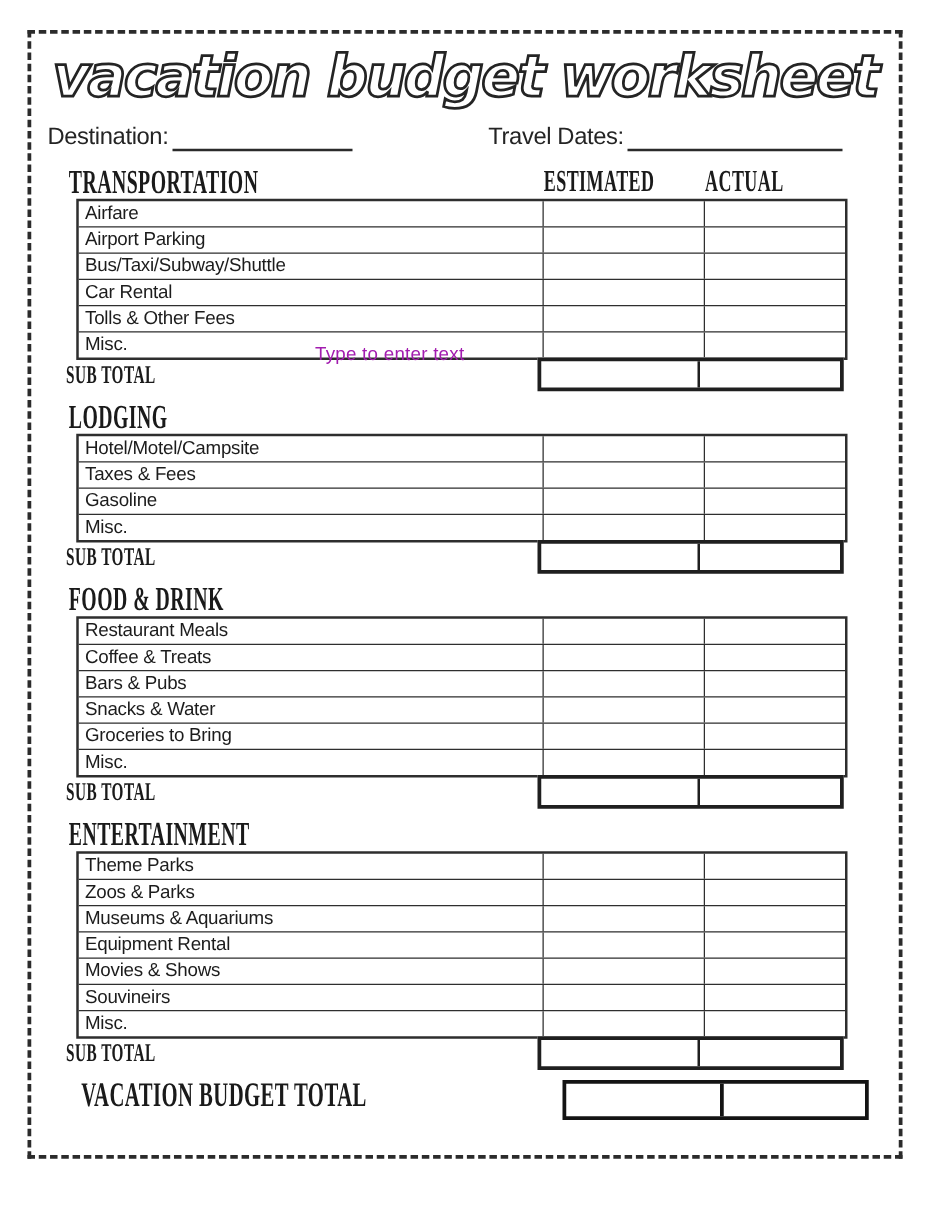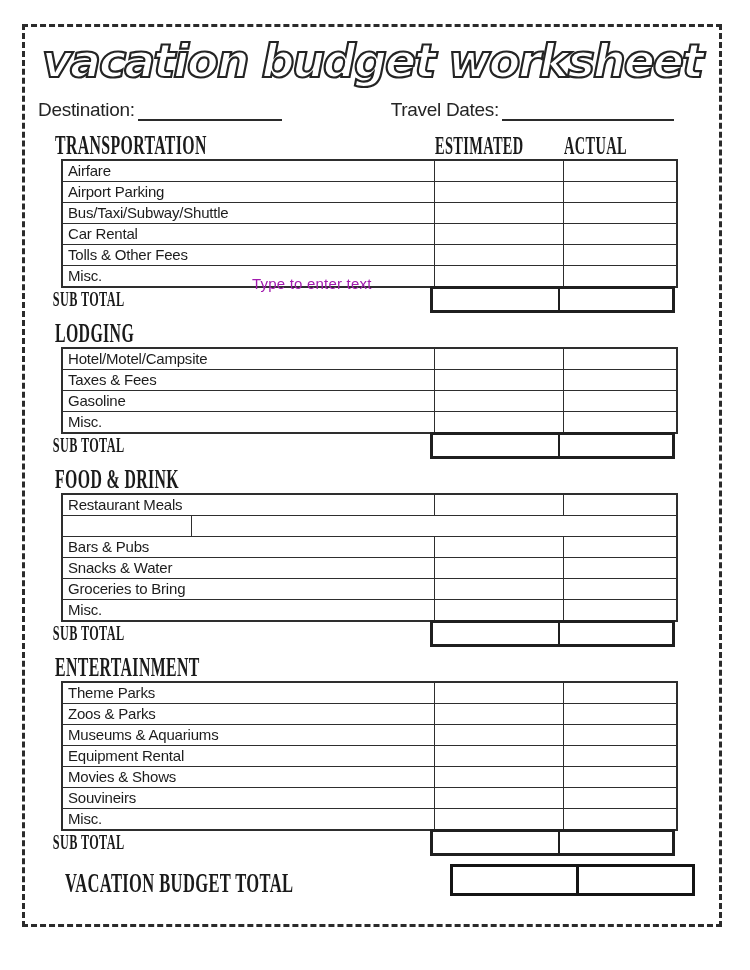--- a/index.html
+++ b/index.html
@@ -120,21 +120,21 @@
   }
   .subtotal-box{
     width:245px;height:27px;
     border:3px solid #1f1f1f;
   }
   .sub-cell{box-sizing:border-box;height:100%;}
   .subtotal-box .sub-cell.est{width:127px;border-right:2px solid #1f1f1f;}
   .subtotal-box .sub-cell.act{flex:1;}
   
   .grand-total-row{
-    display:flex;align-items:flex-end;
+    display:flex;align-items:flex-start;
     margin:8px 24px 0 40px;
     height:32px;
   }
   .grand-total-label{
     font-size:23px;line-height:24px;
     transform:scaleX(0.72) scaleY(1.2);
     transform-origin:left center;
   }
   .total-box{
     margin-left:auto;
@@ -273,20 +273,21 @@
       
     </div>
     <div class="sec-table">
   <div class="trow">
     <div class="cell label">Restaurant Meals</div>
     <div class="cell est"></div>
     <div class="cell act"></div>
   </div>
 
   <div class="trow">
+    <div class="cell label">Coffee &amp; Treats</div>
     <div class="cell est"></div>
     <div class="cell act"></div>
   </div>
 
   <div class="trow">
     <div class="cell label">Bars &amp; Pubs</div>
     <div class="cell est"></div>
     <div class="cell act"></div>
   </div>
 

